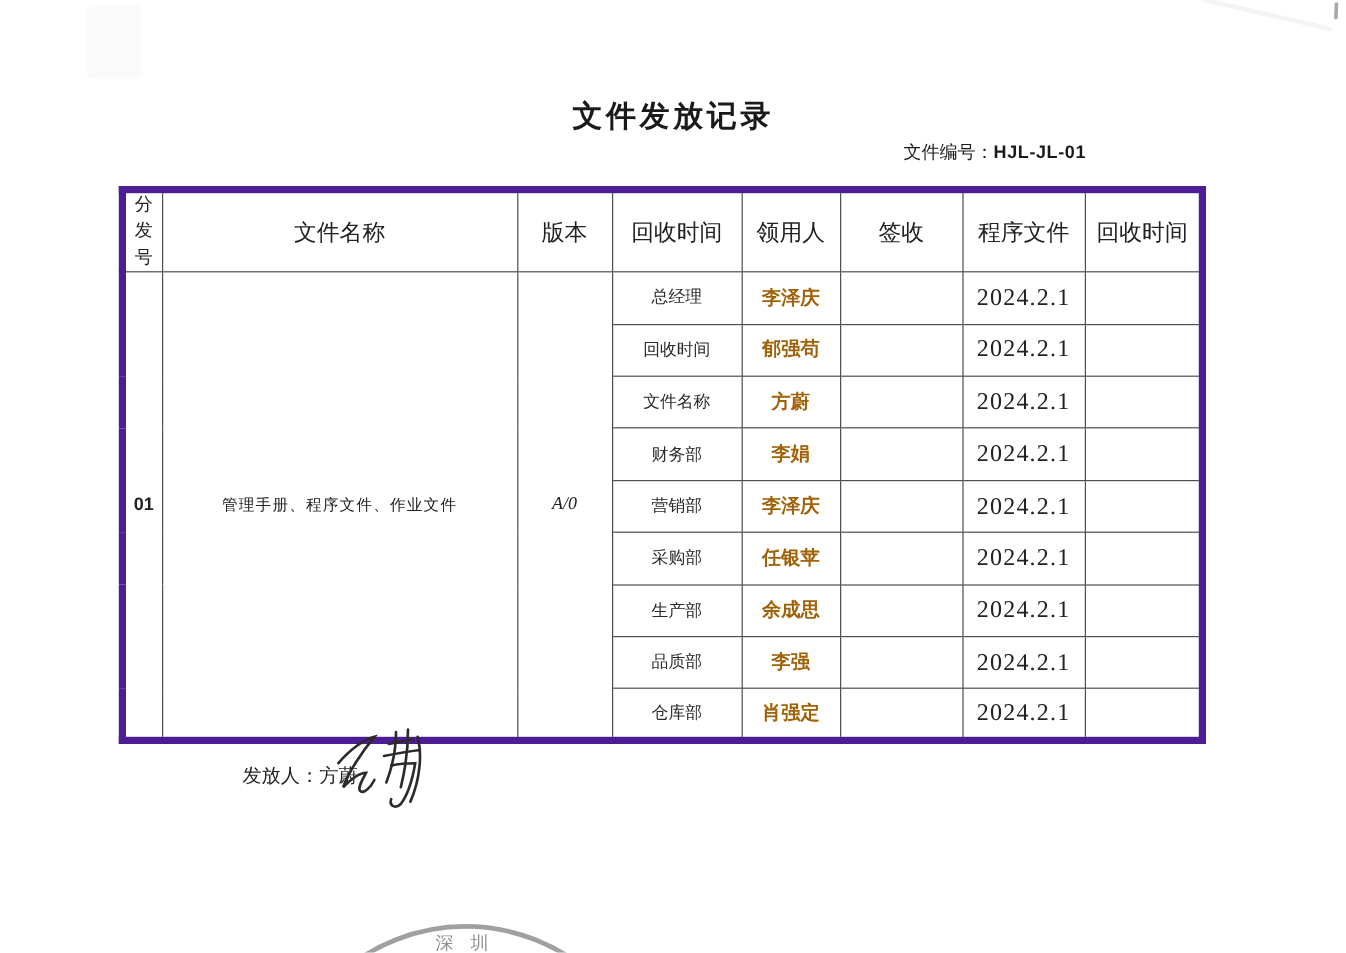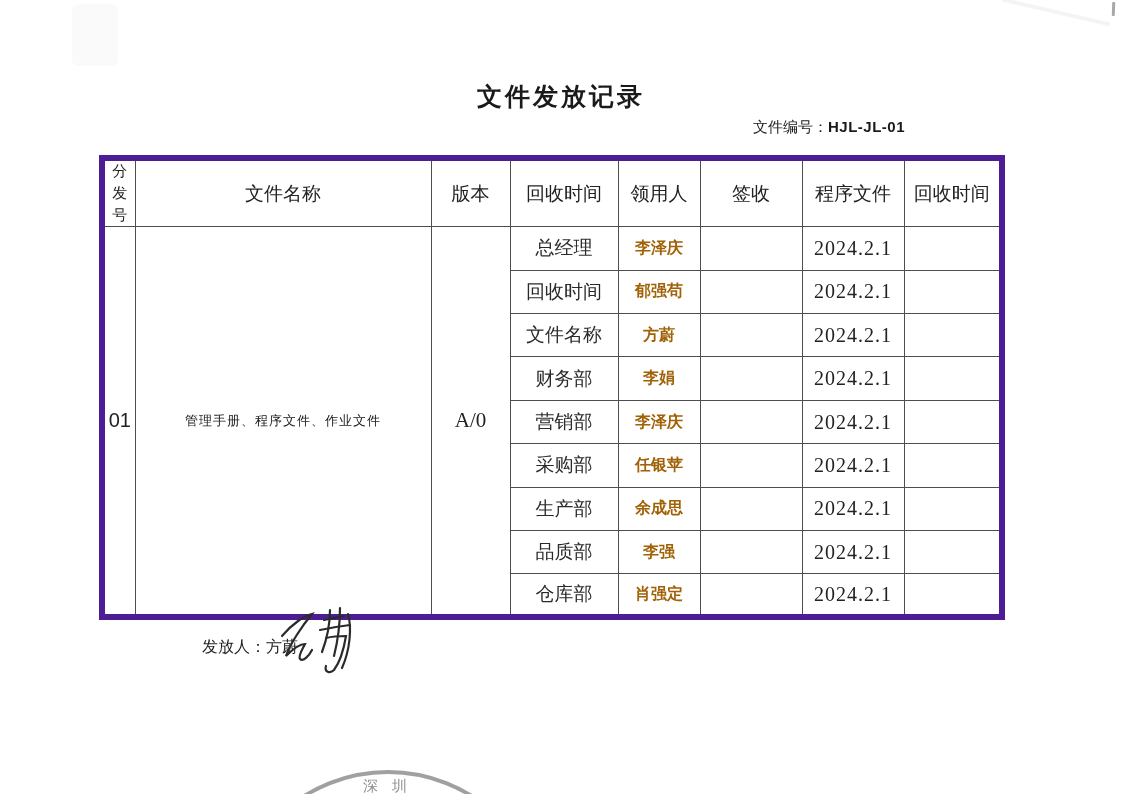--- a/index.html
+++ b/index.html
@@ -48,24 +48,24 @@
     text-align: center;
     vertical-align: middle;
     padding: 0 2px;
     overflow: hidden;
   }
   table.record { border: 6px solid #4c1d95; }
   tr.head-row { height: 66px; }
   tr.data-row { height: 43.4px; }
   th { font-weight: normal; font-size: 19px; }
   .th-distno { line-height: 1.45; font-size: 15px; }
-  .cell-distno { font-family: "Liberation Sans", "DejaVu Sans", sans-serif; font-weight: normal; font-size: 20px; }
+  .cell-distno { font-family: "Liberation Sans", "DejaVu Sans", sans-serif; font-weight: bold; font-size: 15px; }
   .cell-docname { font-size: 13px; letter-spacing: 1px; }
-  .cell-version { font-size: 21px; }
-  .cell-dept { font-size: 19px; color: #2a2a2a; }
+  .cell-version { font-size: 15px; font-style: italic; }
+  .cell-dept { font-size: 14px; color: #2a2a2a; }
   .cell-name { font-size: 16px; font-weight: bold; color: #a16207; }
   .cell-date { font-size: 20px; letter-spacing: 1px; }
 
   .issuer-line {
     position: absolute;
     top: 637px; left: 202px;
     font-size: 16px;
     color: #1f1f1f;
     white-space: nowrap;
   }

